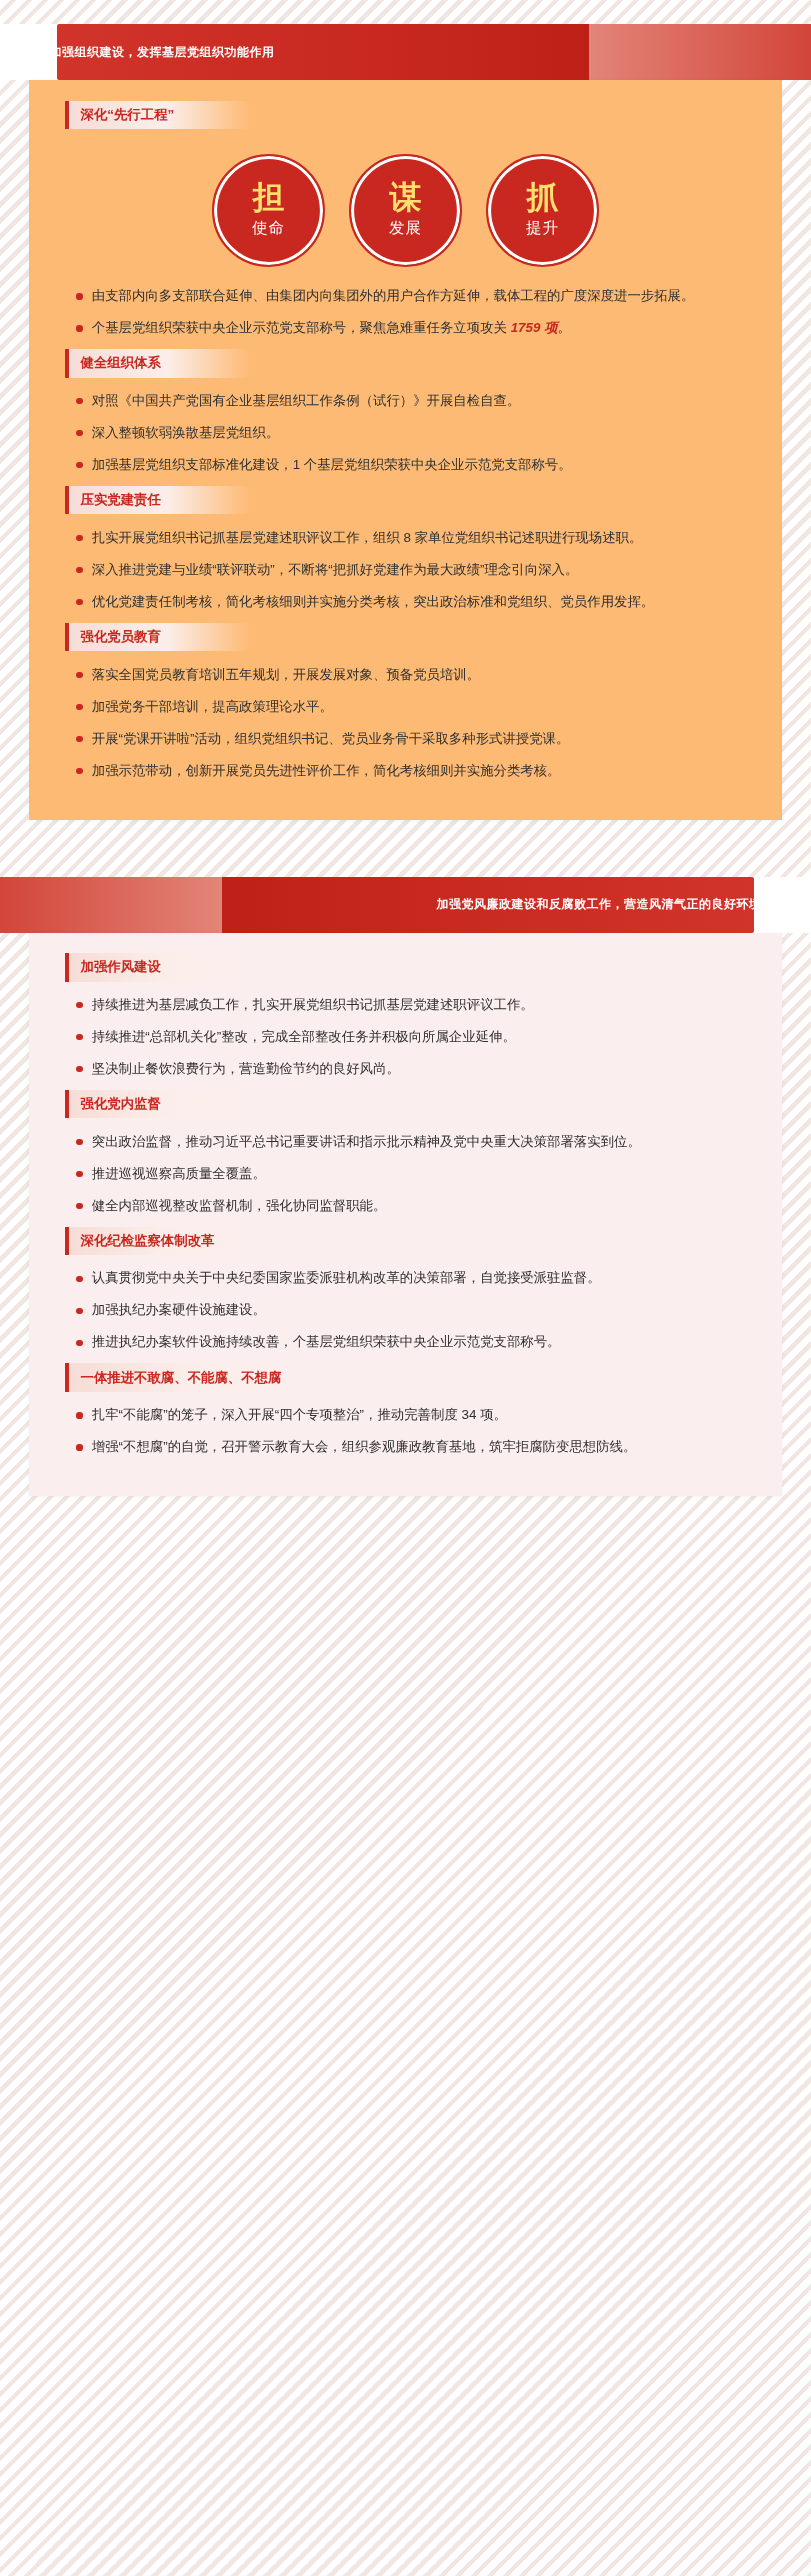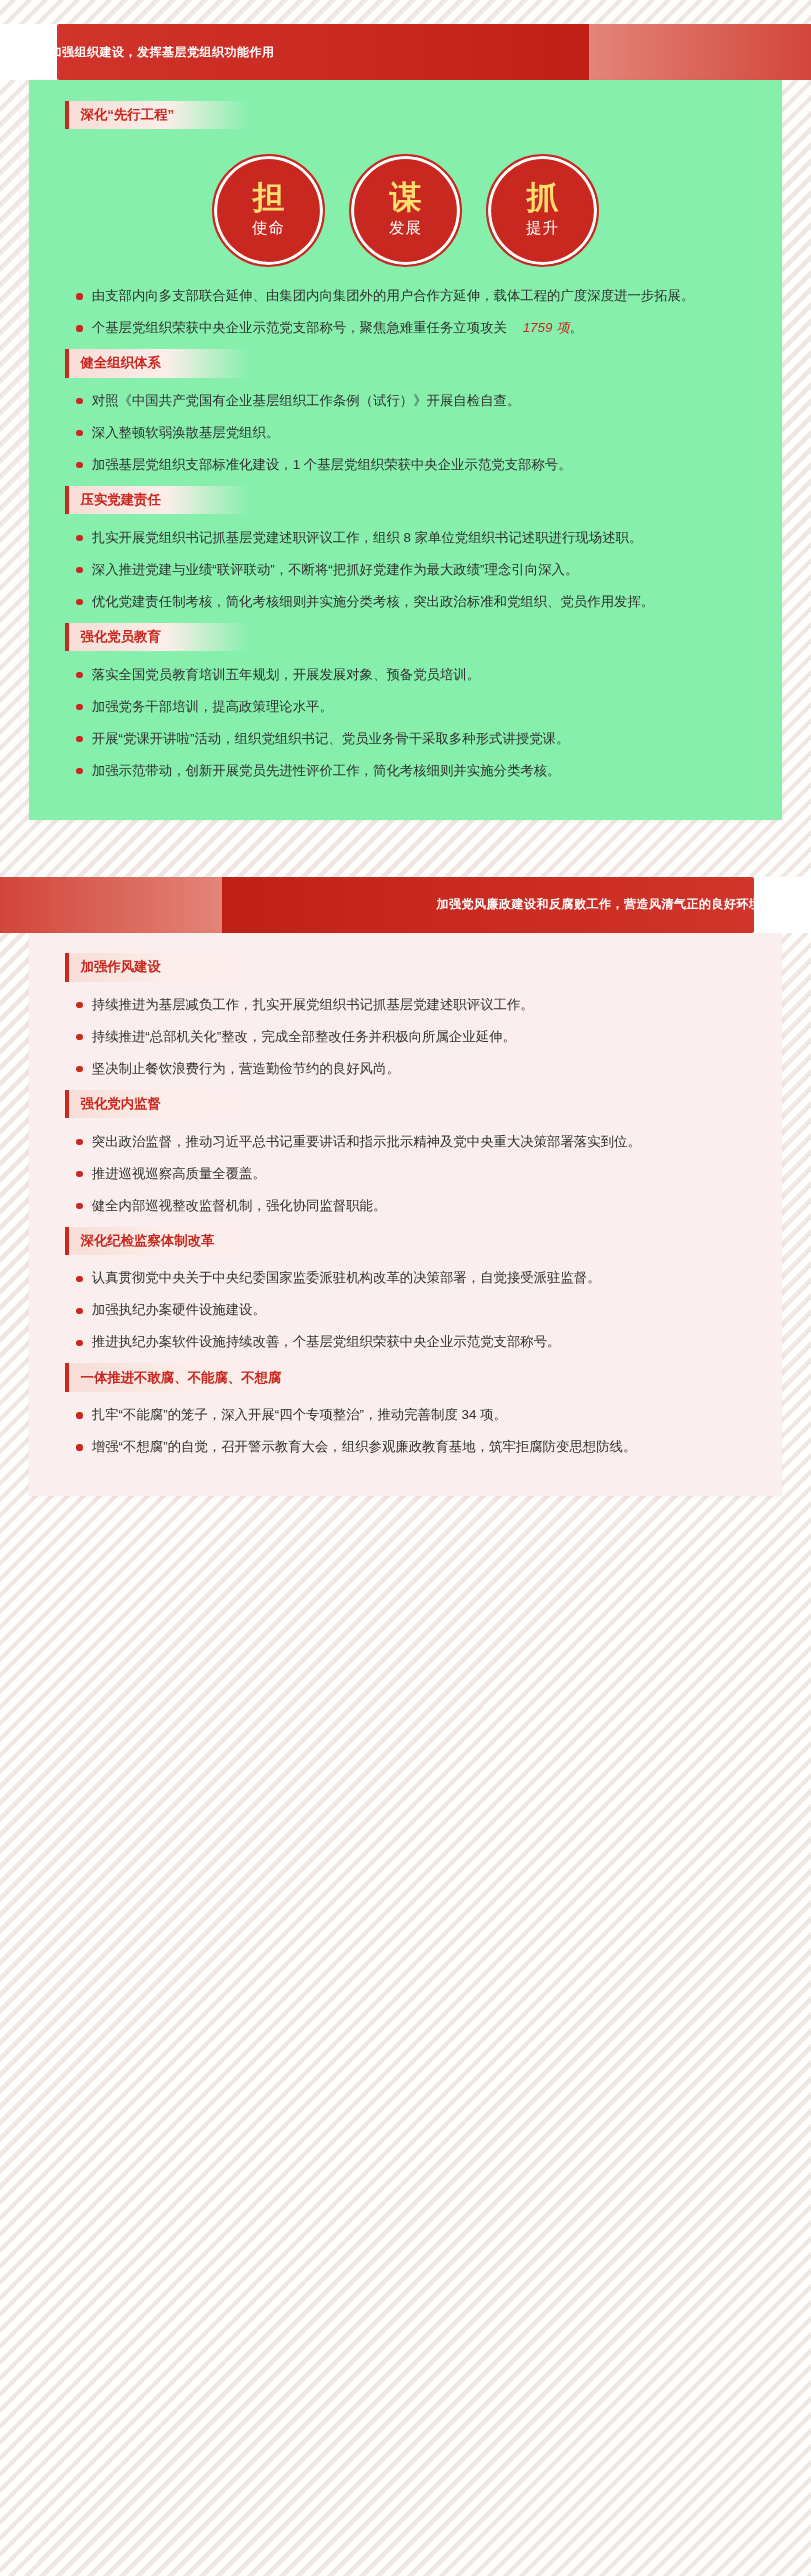--- a/index.html
+++ b/index.html
@@ -104,21 +104,21 @@
   }
 
   
   .panel {
     position: relative;
     background: #ffffff;
     padding: 20.6px 36px 28px 36px;
     box-sizing: border-box;
   }
   .panel.tint {
-    background: #86efac;
+    background: #fdba74;
   }
   .panel.tintpink {
     background: #fbeeee;
   }
 
   
   .sub-head {
     position: relative;
     margin: 13.4px 0 9.3px 0;
     display: inline-block;
@@ -160,22 +160,21 @@
     left: 2.1px;
     top: 8.2px;
     width: 6.2px;
     height: 6.2px;
     border-radius: 50%;
     background: #c8281f;
   }
   .em-red {
     color: #c8281f;
     font-style: italic;
-    font-weight: normal;
-    margin-left: 12px;
+    font-weight: bold;
   }
 
   
   .seals {
     display: flex;
     justify-content: center;
     gap: 24px;
     margin: 15.5px 0 18.5px 0;
   }
   .seal {

